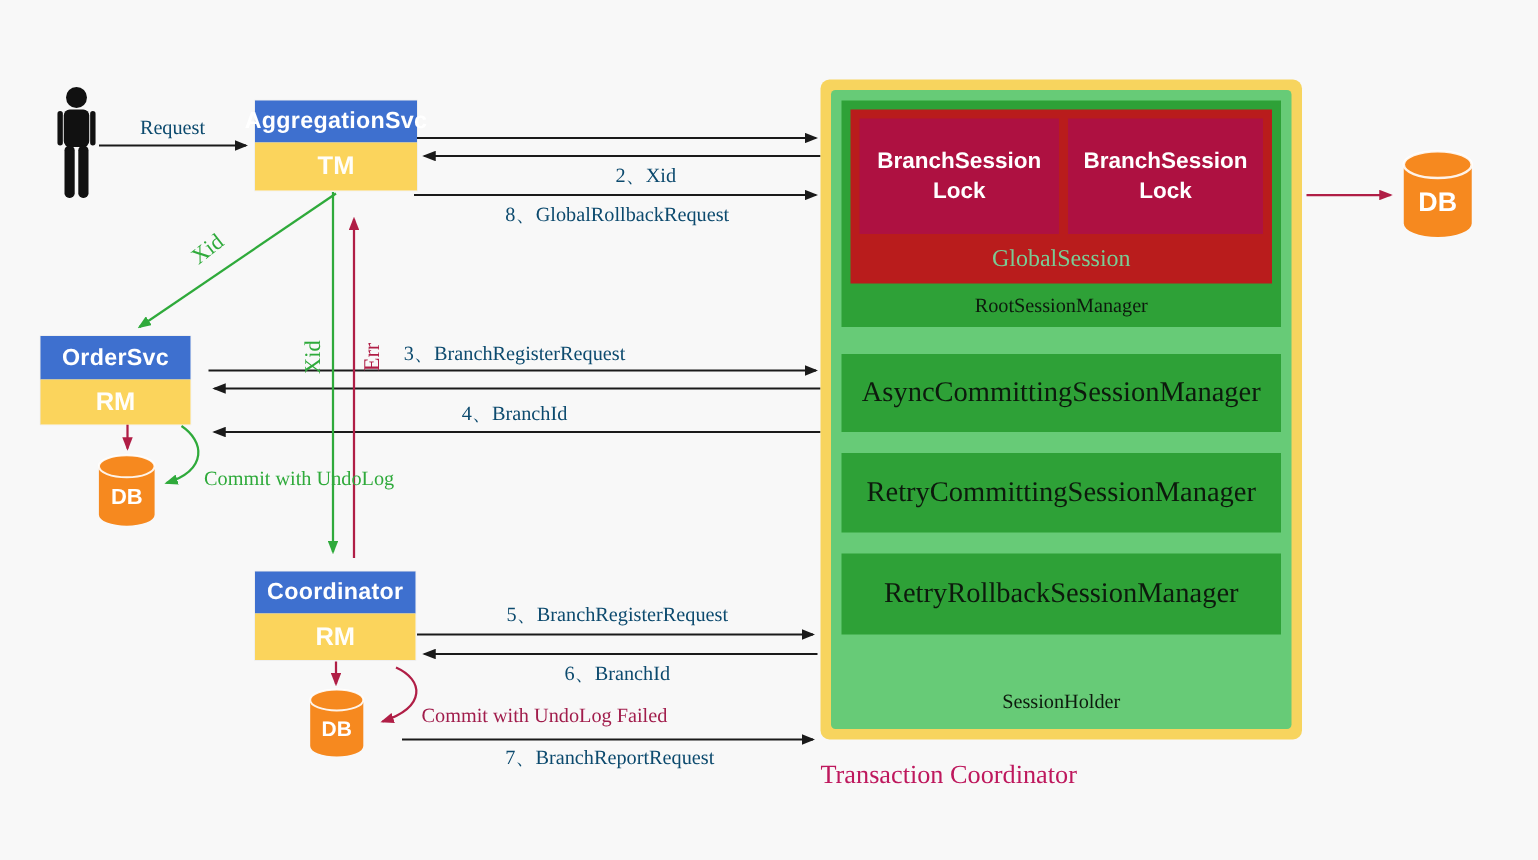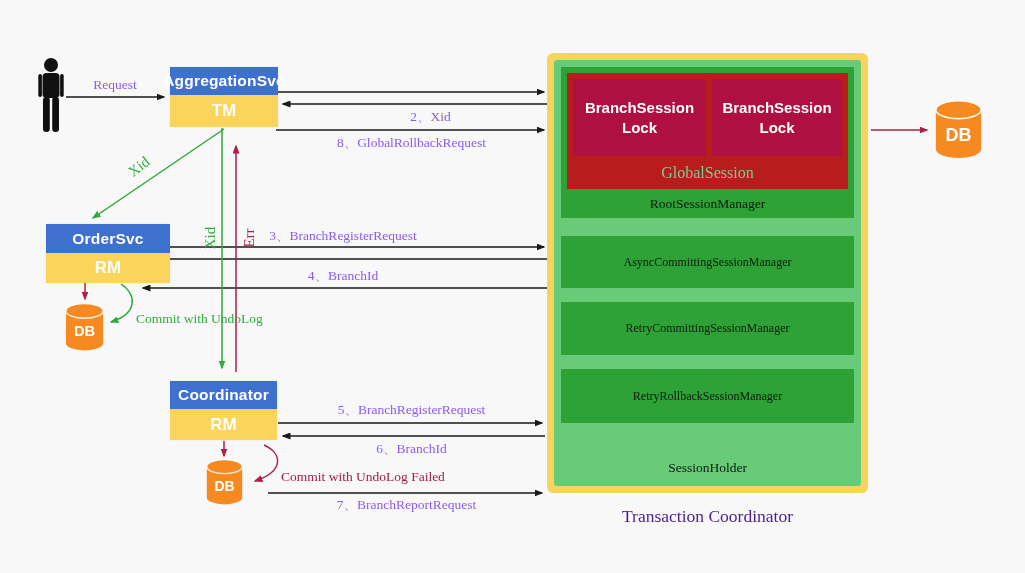--- a/index.html
+++ b/index.html
@@ -9,33 +9,33 @@
   .overlay{position:absolute;left:0;top:0;pointer-events:none}
 
   
   .person{position:absolute;left:36px;top:58px;width:30px;height:74px}
 
   
   .svc{position:absolute;display:flex;flex-direction:column;box-shadow:0 0 0 0.5px rgba(0,0,0,.05)}
   .svc-title{background:#3e70cf;color:#fff;display:flex;align-items:center;justify-content:center;font-weight:600;font-size:15.5px;letter-spacing:.2px}
   .svc-role{background:#fbd45c;color:rgba(255,255,255,.97);display:flex;align-items:center;justify-content:center;font-weight:600;font-size:17px}
   .agg{left:170px;top:67px;width:108px}.agg .svc-title{height:28px}.agg .svc-role{height:32px}
-  .order{left:46px;top:224px;width:124px}.order .svc-title{height:29px}.order .svc-role{height:30px}
+  .order{left:27px;top:224px;width:100px}.order .svc-title{height:29px}.order .svc-role{height:30px}
   .product{left:170px;top:381px;width:107px}.product .svc-title{height:28px}.product .svc-role{height:31px}
 
   
   .db{position:absolute}
   .db svg{width:100%;height:100%;display:block}
   .db-order{left:63px;top:302px;width:43px;height:51px}
   .db-product{left:204px;top:458px;width:41px;height:49px}
   .db-remote{left:931px;top:99px;width:55px;height:62px}
   .db text{fill:#fff;font-family:"Liberation Sans",sans-serif;font-size:15px;font-weight:600;text-anchor:middle}
 
   
-  .msg{position:absolute;font-family:"Liberation Serif",serif;font-size:13.5px;color:#8b5cf6;text-align:center;white-space:nowrap}
+  .msg{position:absolute;font-family:"Liberation Serif",serif;font-size:13.5px;color:#0c4a6e;text-align:center;white-space:nowrap}
   .lbl-request{left:60px;top:77px;width:110px}
   .lbl-m1{left:278px;top:69px;width:269px}
   .lbl-m2{left:278px;top:108px;width:305px}
   .lbl-m8{left:276px;top:134px;width:271px}
   .lbl-m3{left:139px;top:227px;width:408px}
   .lbl-m4{left:139px;top:267px;width:408px}
   .lbl-m9{left:139px;top:293px;width:408px}
   .lbl-m5{left:278px;top:401px;width:267px}
   .lbl-m6{left:278px;top:440px;width:267px}
   .lbl-m7{left:268px;top:496px;width:277px}
@@ -48,24 +48,24 @@
 
   
   .tc{position:absolute;left:547px;top:53px;width:321px;height:440px;background:#f7d45e;border-radius:6px}
   .tc-inner{position:absolute;inset:7px;background:#67cb77;border-radius:3px}
   .tc-root{position:absolute;left:7px;top:7px;width:293px;height:151px;background:#2ea137}
   .tc-global{position:absolute;left:6px;top:6px;width:281px;height:116px;background:#b91c1c}
   .lock{position:absolute;top:6px;height:77px;background:#ae1141;color:#fff;display:flex;align-items:center;justify-content:center;text-align:center;font-size:15px;font-weight:600;line-height:1.3}
   .lock1{left:6px;width:133px}.lock2{left:145px;width:130px}
   .tc-global-label{position:absolute;left:0;right:0;top:91px;text-align:center;color:#7acb94;font-family:"Liberation Serif",serif;font-size:16px}
   .tc-root-label{position:absolute;left:0;right:0;top:129px;text-align:center;color:#0d1a0d;font-family:"Liberation Serif",serif;font-size:13.5px}
-  .mgr{position:absolute;left:7px;width:293px;background:#2ea137;display:flex;align-items:center;justify-content:center;font-family:"Liberation Serif",serif;font-size:12px;color:#0d1a0d}
+  .mgr{position:absolute;left:7px;width:293px;background:#2ea137;display:flex;align-items:center;justify-content:center;font-family:"Liberation Serif",serif;font-size:19px;color:#0d1a0d}
   .mgr1{top:176px;height:52px}.mgr2{top:242px;height:53px}.mgr3{top:309px;height:54px}
   .tc-holder{position:absolute;left:0;right:0;top:400px;text-align:center;font-family:"Liberation Serif",serif;font-size:13.5px;color:#0d1a0d}
-  .tc-title{position:absolute;left:547px;top:506px;width:321px;text-align:center;font-family:"Liberation Serif",serif;font-size:17.5px;color:#4c1d95}
+  .tc-title{position:absolute;left:547px;top:506px;width:321px;font-family:"Liberation Serif",serif;font-size:17.5px;color:#be185d}
 </style>
 </head>
 <body>
 
 <div class="stage">
 
   <svg class="overlay" width="1025" height="573">
     <defs>
       <marker id="ab" markerWidth="9" markerHeight="7" refX="7.5" refY="3.5" orient="auto" markerUnits="userSpaceOnUse">
         <path d="M0,0 L9,3.5 L0,7 Z" fill="#1a1a1a"></path>

